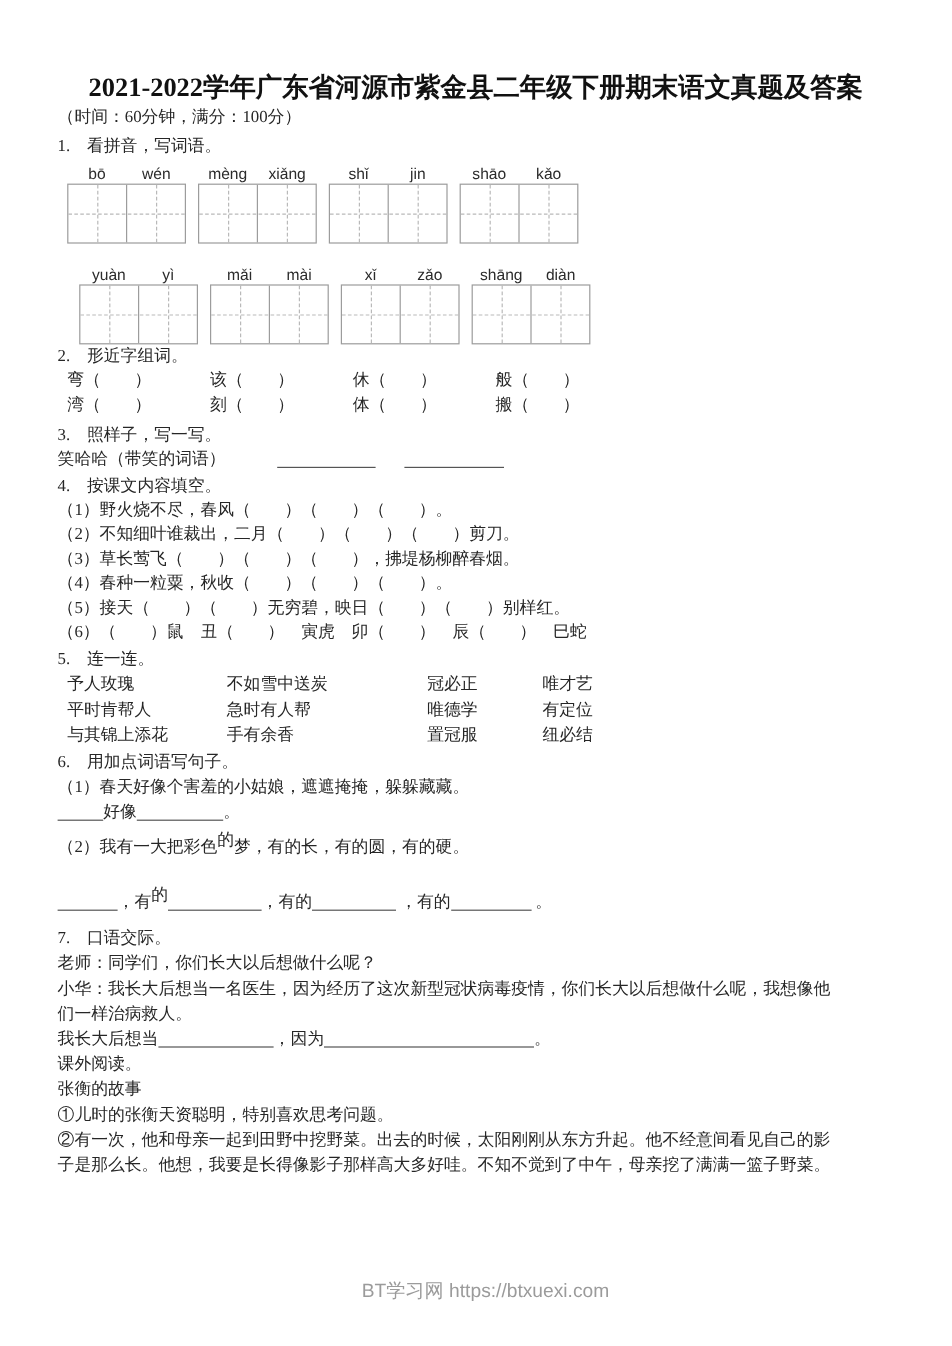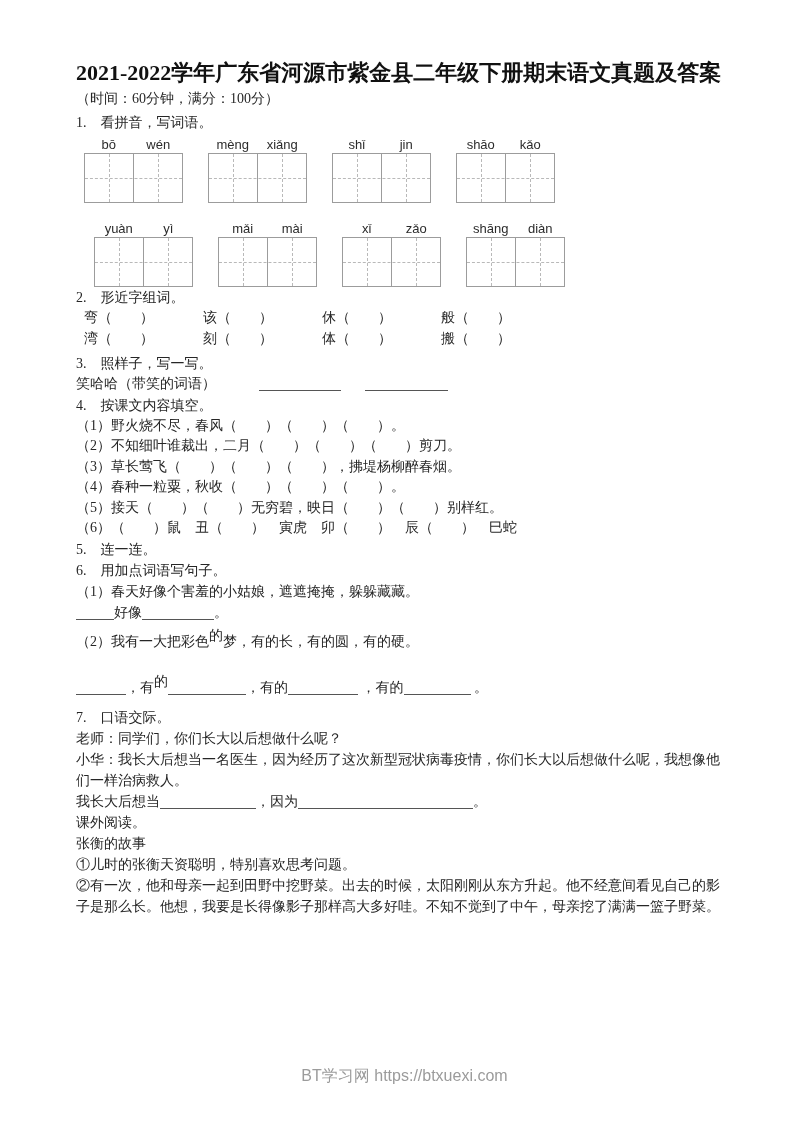--- a/index.html
+++ b/index.html
@@ -1,40 +1,40 @@
 <!DOCTYPE html>
 <html><head>
 <meta charset="utf-8">
 <style>
   html,body { margin:0; padding:0; background:#ffffff; }
   .page {
     position:relative;
     width:793px; height:1122px;
     background:#ffffff;
     box-sizing:border-box;
-    padding:0 76px;
+    padding:0 48px;
     overflow:hidden;
     font-family:"Liberation Serif", serif;
     color:#262626;
   }
   .title {
     margin:0; padding-top:58px;
     font-size:22px; line-height:30px;
     font-weight:bold; text-align:center;
     color:#111;
     white-space:nowrap;
   }
   .info { font-size:14px; line-height:21px; }
   .q-label { font-size:14px; line-height:21px; }
   .mt3 { margin-top:3px; }
   .mt4 { margin-top:4px; }
   .mt16 { margin-top:0; }
 
   
-  .pinyin-row { display:flex; gap:25px; margin-left:8px; margin-top:4px; }
+  .pinyin-row { display:flex; gap:10px; margin-left:8px; margin-top:4px; }
   .pinyin-row + .pinyin-row { margin-top:18px;margin-left:18px; }
   .pinyin-group { width:99px; }
   .pinyin-labels { display:flex; font-family:"Liberation Sans", sans-serif; font-size:13px; line-height:16px; color:#2b2b2b; }
   .pinyin-labels span { flex:1; text-align:center; }
   .pinyin-boxes { display:flex; height:50px; border:1px solid #9c9c9c; position:relative; box-sizing:border-box; background:#fff; }
   .pinyin-boxes::after { content:""; position:absolute; left:0; right:0; top:50%; border-top:1px dashed #b9b9b9; }
   .pinyin-cell { flex:1; position:relative; }
   .pinyin-cell + .pinyin-cell { border-left:1px solid #9c9c9c; }
   .pinyin-cell::before { content:""; position:absolute; top:0; bottom:0; left:50%; border-left:1px dashed #b9b9b9; z-index:1; }
 
@@ -177,20 +177,42 @@
   <div>
       <div class="q4-item">（1）野火烧不尽，春风（　　）（　　）（　　）。</div>
       <div class="q4-item">（2）不知细叶谁裁出，二月（　　）（　　）（　　）剪刀。</div>
       <div class="q4-item">（3）草长莺飞（　　）（　　）（　　），拂堤杨柳醉春烟。</div>
       <div class="q4-item">（4）春种一粒粟，秋收（　　）（　　）（　　）。</div>
       <div class="q4-item">（5）接天（　　）（　　）无穷碧，映日（　　）（　　）别样红。</div>
       <div class="q4-item">（6）（　　）鼠　丑（　　）　寅虎　卯（　　）　辰（　　）　巳蛇</div>
     </div>
 
   <div class="q-label">5.　连一连。</div>
+  <div class="q5-table">
+    <div class="q5-col q5-c1">
+        <div>予人玫瑰</div>
+        <div>平时肯帮人</div>
+        <div>与其锦上添花</div>
+      </div>
+    <div class="q5-col q5-c2">
+        <div>不如雪中送炭</div>
+        <div>急时有人帮</div>
+        <div>手有余香</div>
+      </div>
+    <div class="q5-col q5-c3">
+        <div>冠必正</div>
+        <div>唯德学</div>
+        <div>置冠服</div>
+      </div>
+    <div class="q5-col q5-c4">
+        <div>唯才艺</div>
+        <div>有定位</div>
+        <div>纽必结</div>
+      </div>
+  </div>
 
   <div class="q-label">6.　用加点词语写句子。</div>
   <div class="text-line">（1）春天好像个害羞的小姑娘，遮遮掩掩，躲躲藏藏。</div>
   <div class="seg-line"><span class="blank" style="width: 38px;"></span><span>好像</span><span class="blank" style="width: 72px;"></span><span>。</span></div>
   <div class="seg-line" style="margin-top:8px;"><span>（2）我有一大把彩色</span><span class="raised">的</span><span>梦，有的长，有的圆，有的硬。</span></div>
   <div class="seg-line" style="margin-top:25px;"><span class="blank" style="width: 50px;"></span><span>，有</span><span class="raised">的</span><span class="blank" style="width: 78px;"></span><span>，有的</span><span class="blank" style="width: 70px;"></span><span> ，有的</span><span class="blank" style="width: 67px;"></span><span> 。</span></div>
 
   <div class="q-label" style="margin-top:9px;">7.　口语交际。</div>
   <div class="text-line">老师：同学们，你们长大以后想做什么呢？</div>
   <div class="para">小华：我长大后想当一名医生，因为经历了这次新型冠状病毒疫情，你们长大以后想做什么呢，我想像他们一样治病救人。</div>

